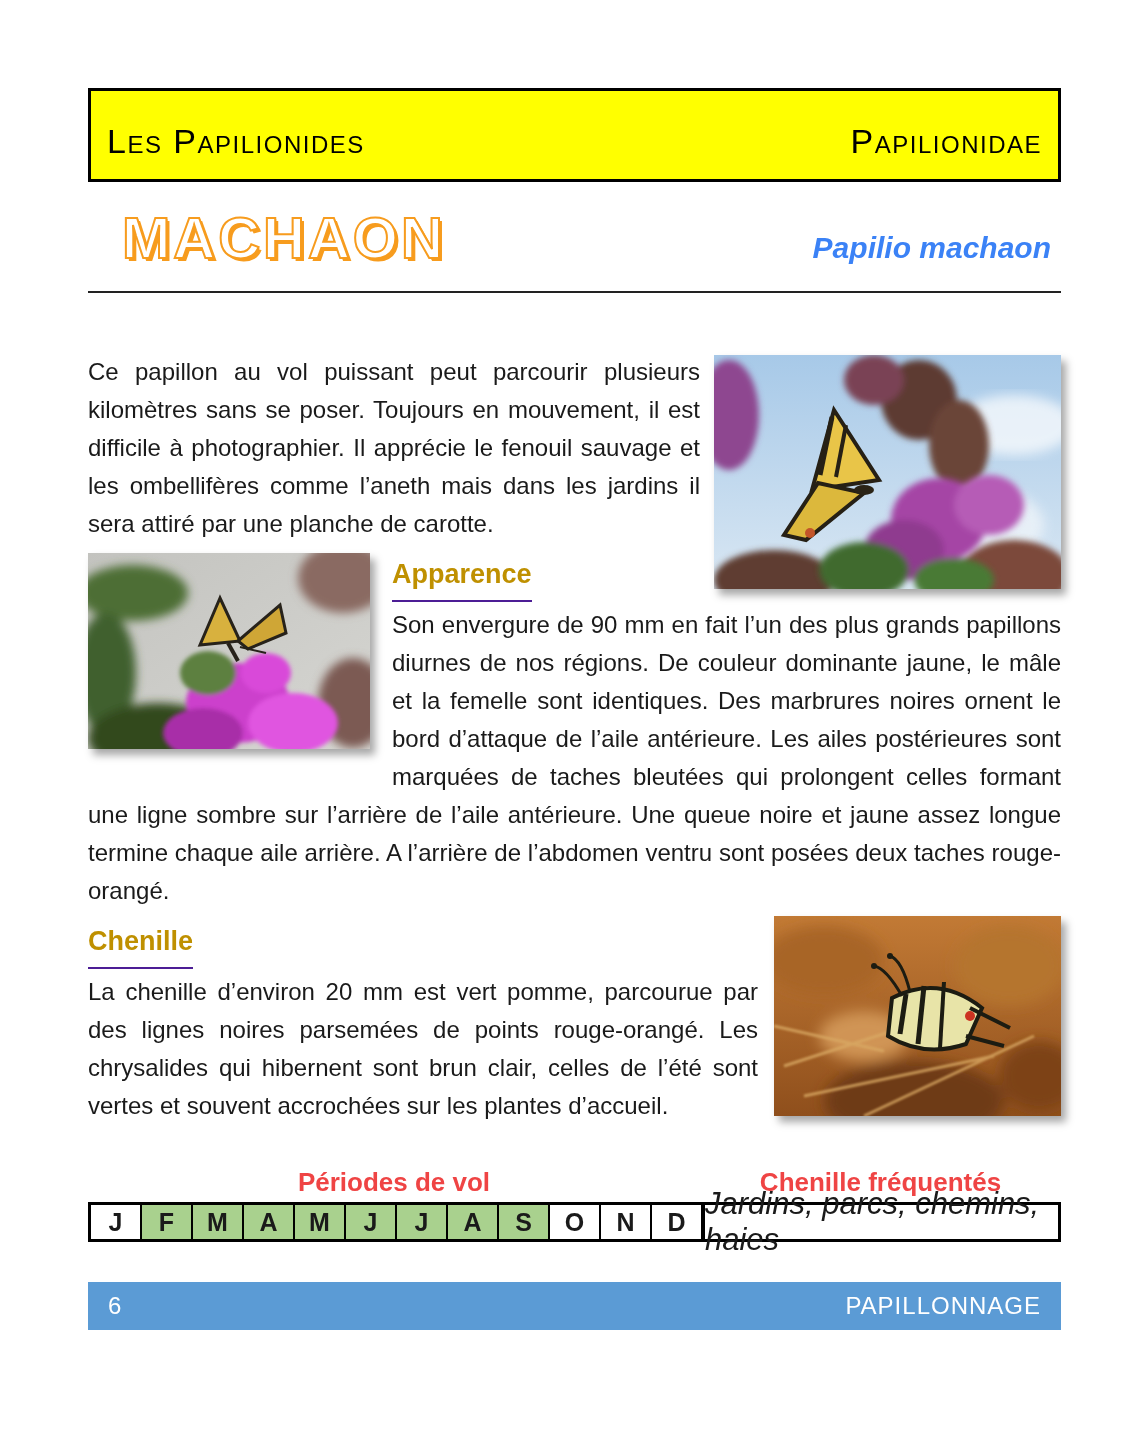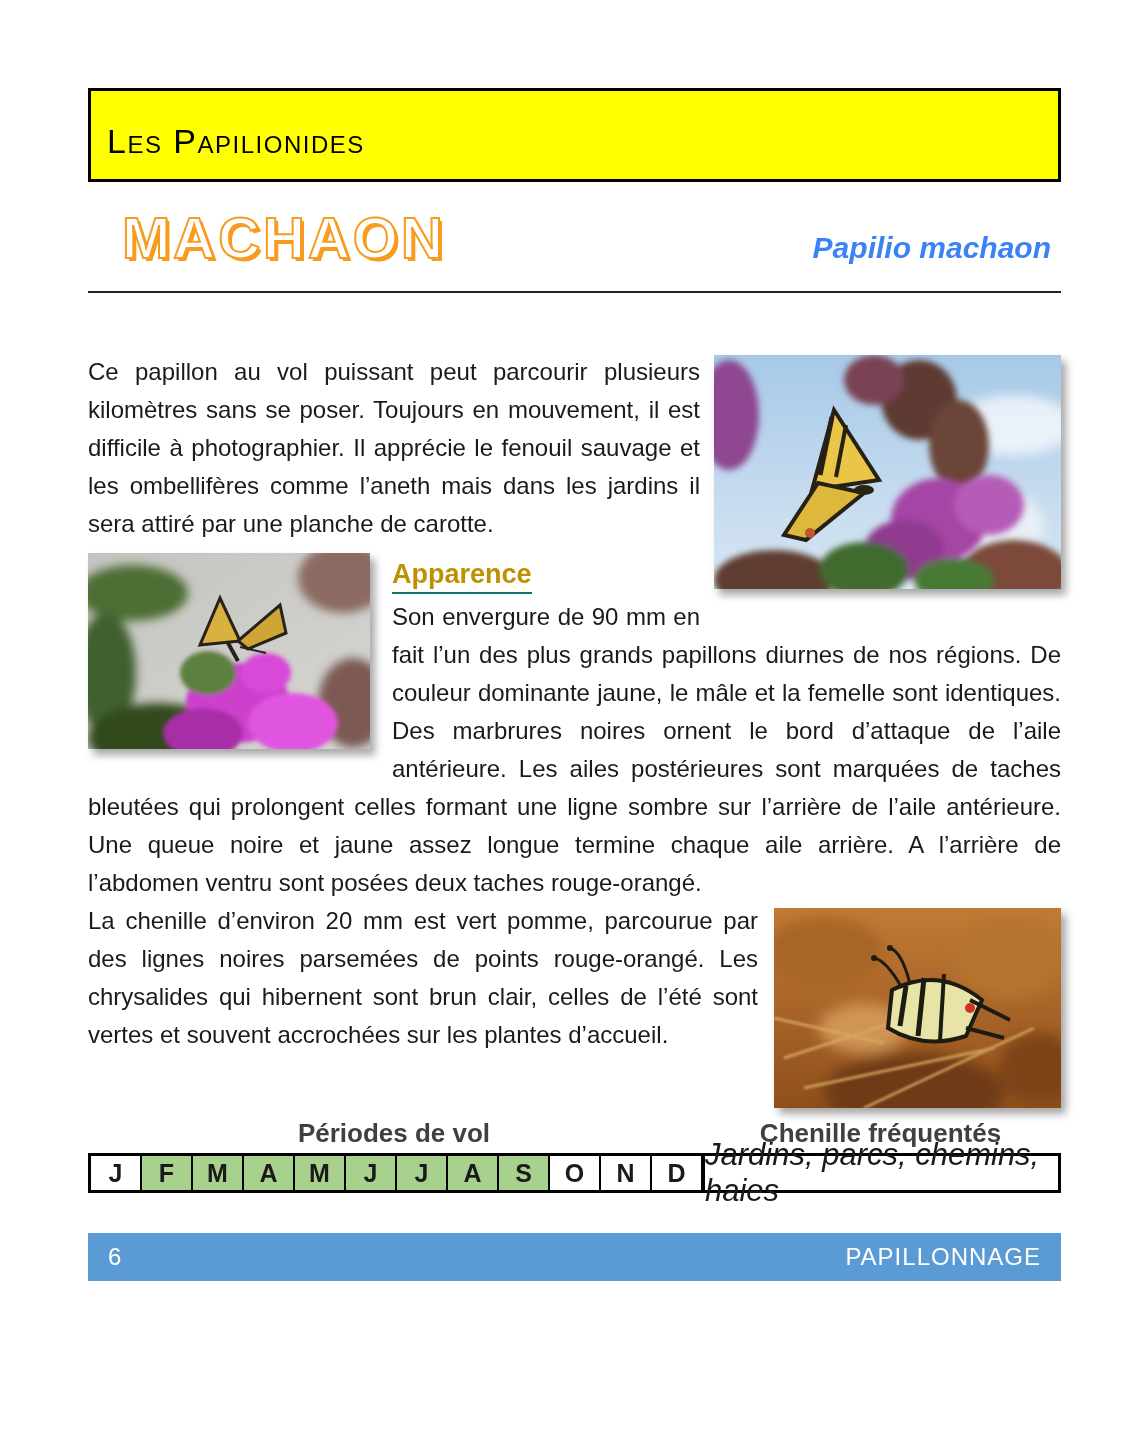--- a/index.html
+++ b/index.html
@@ -82,32 +82,32 @@
   h2.gold {
     font-size:27px;
     line-height:34px;
     font-weight:bold;
     color:#BF9000;
     margin:14px 0 4px 0;
     text-align:left;
   }
   h2.gold span {
     display:inline-block;
-    border-bottom:2px solid #0f766e;
-    padding-bottom:1px;
+    border-bottom:2px solid #4c1d95;
+    padding-bottom:9px;
   }
   .section-gap { margin-top:24px; }
 
   
   .table-section { clear:both; margin-top:42px; }
   .table-headers {
     display:flex;
     font-size:26px;
     font-weight:bold;
-    color:#404040;
+    color:#ef4444;
     margin-bottom:4px;
     justify-content:center;
   }
   .table-headers .left  { width:612px; text-align:center; }
   .table-headers .right { flex:1; text-align:center; }
 
   .flight-row {
     display:flex;
     border:3px solid #000;
     height:40px;
@@ -147,20 +147,21 @@
   }
 </style>
 </head>
 <body>
 
 <div class="page">
   <div class="inner">
 
     <header class="banner">
       <span>Les Papilionides</span>
+      <span>Papilionidae</span>
     </header>
 
     <div class="title-row">
       <span class="main-title">MACHAON</span>
       <span class="latin-title">Papilio machaon</span>
     </div>
     <hr class="title-rule">
 
     <main class="content">
 
@@ -286,20 +287,21 @@
             <path d="M170 66 L166 132" stroke="#1c1c12" stroke-width="4"></path>
             <path d="M196 92 L236 112 M192 120 L230 130" stroke="#1c1c12" stroke-width="4"></path>
             <circle cx="196" cy="100" r="5" fill="#cc3322"></circle>
             <path d="M128 80 Q112 52 100 50 M136 76 Q128 44 116 40" stroke="#1c1c12" stroke-width="3" fill="none"></path>
             <circle cx="100" cy="50" r="3" fill="#1c1c12"></circle>
               <circle cx="116" cy="40" r="3" fill="#1c1c12"></circle>
           </g>
         </svg>
       </div>
 
+      <h2 class="gold section-gap"><span>Chenille</span></h2>
       <p class="para">La chenille d’environ 20 mm est vert pomme, parcourue par des lignes noires parsemées de points rouge-orangé. Les chrysalides qui hibernent sont brun clair, celles de l’été sont vertes et souvent accrochées sur les plantes d’accueil.</p>
     </main>
 
     <section class="table-section">
       <div class="table-headers">
         <div class="left">Périodes de vol</div>
         <div class="right">Chenille fréquentés</div>
       </div>
       <div class="flight-row">
 

